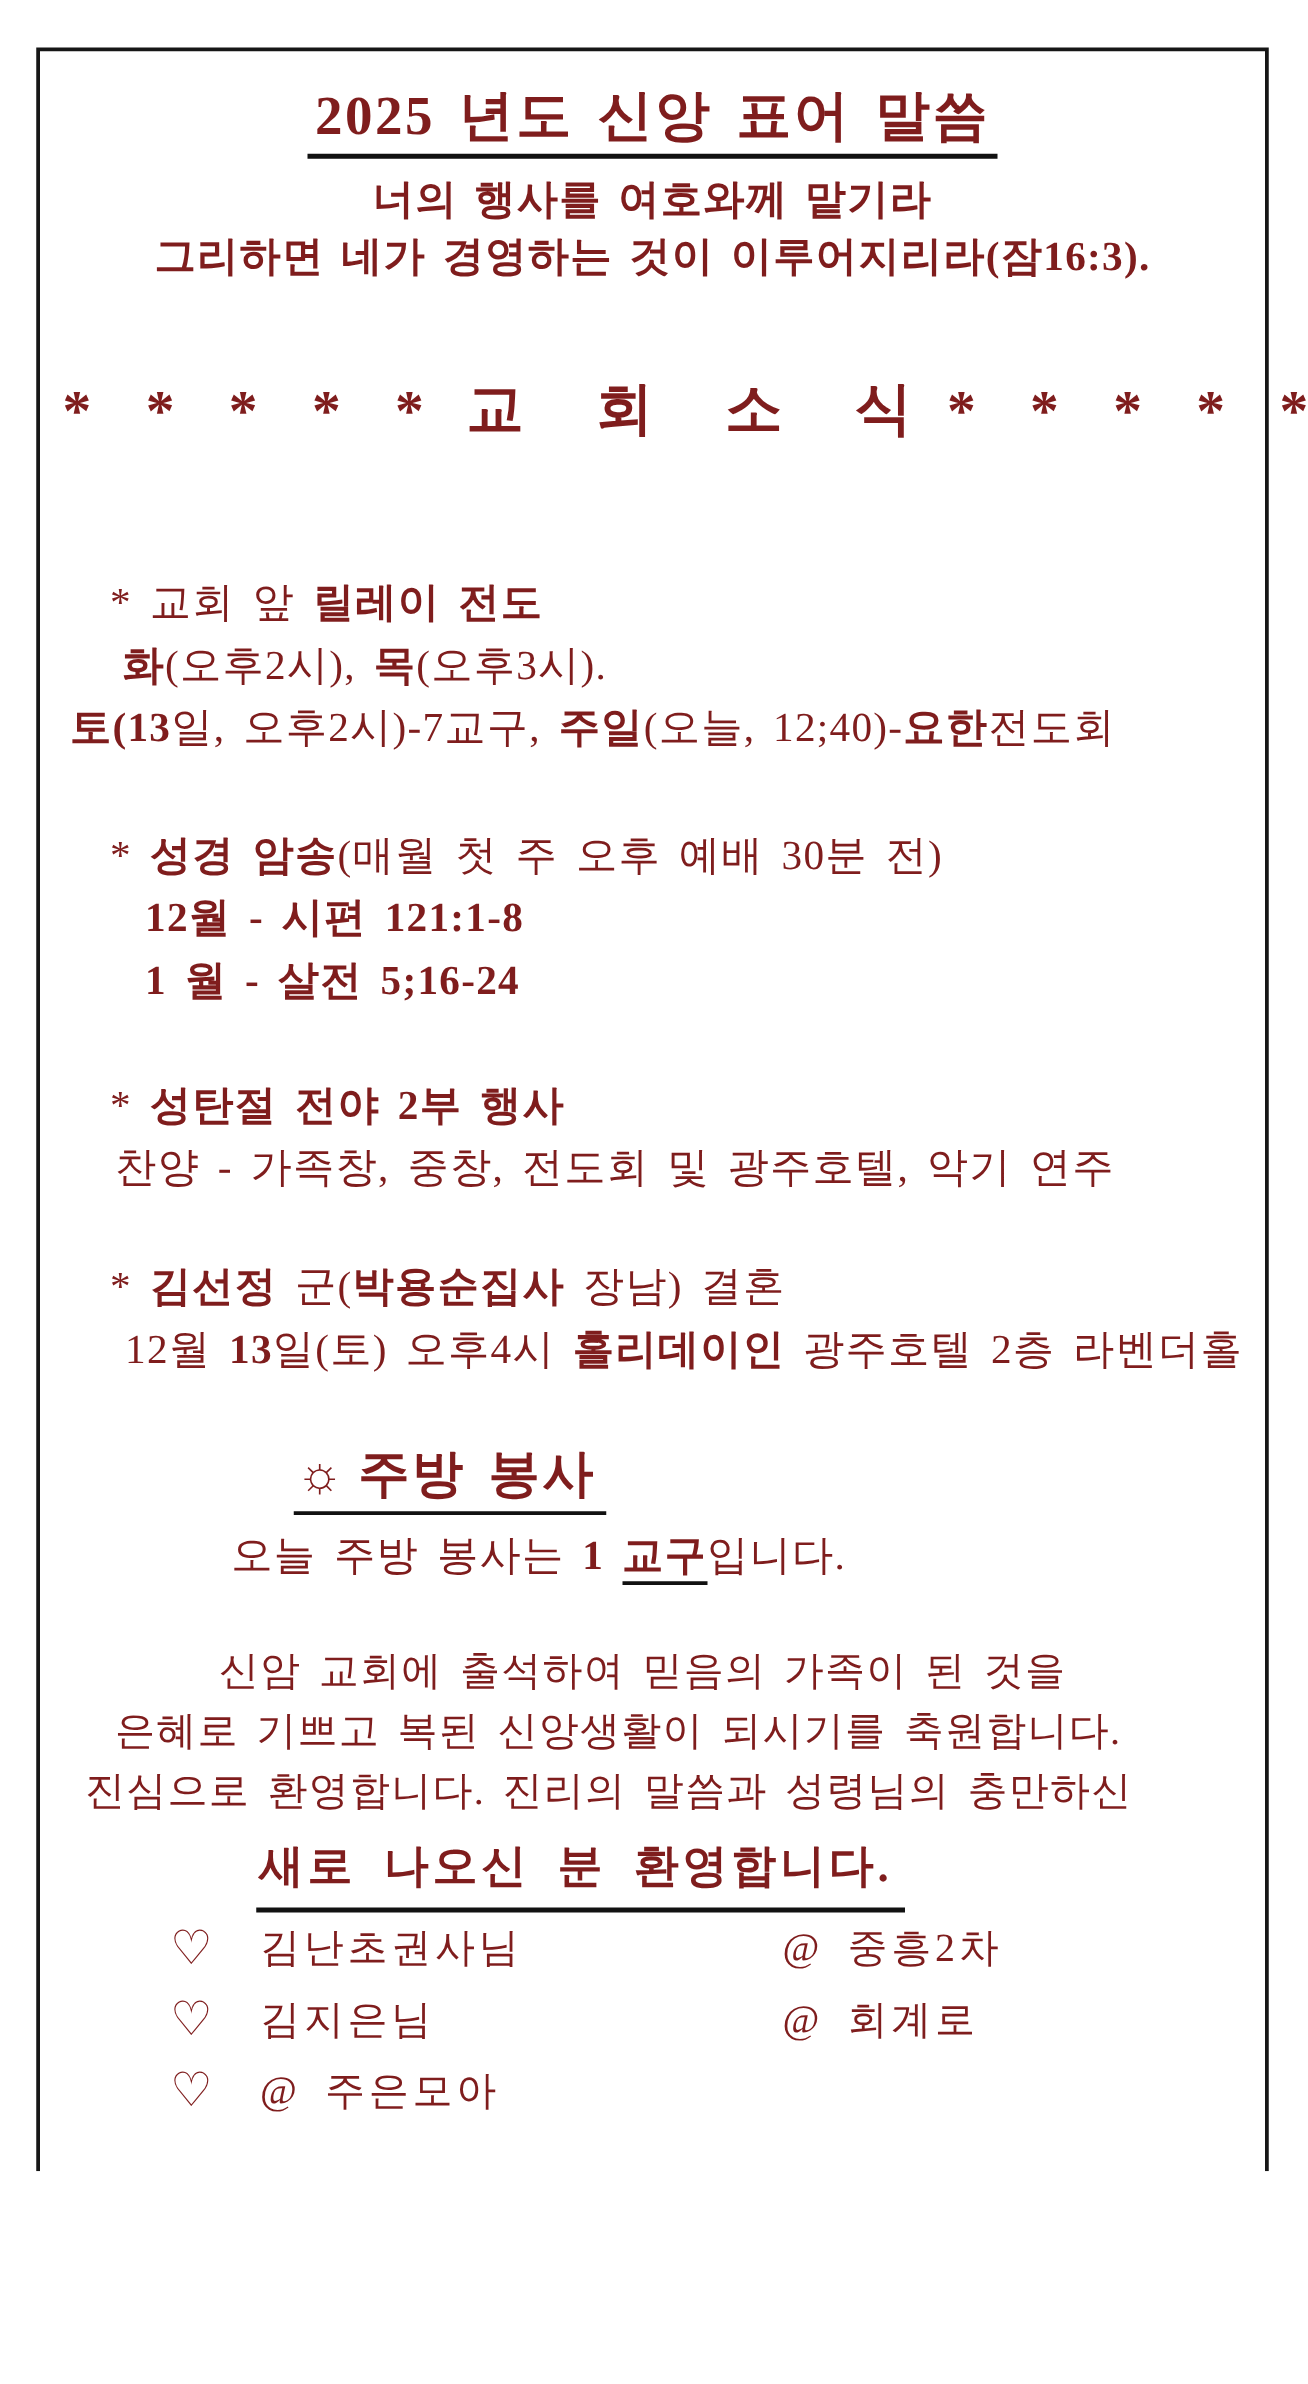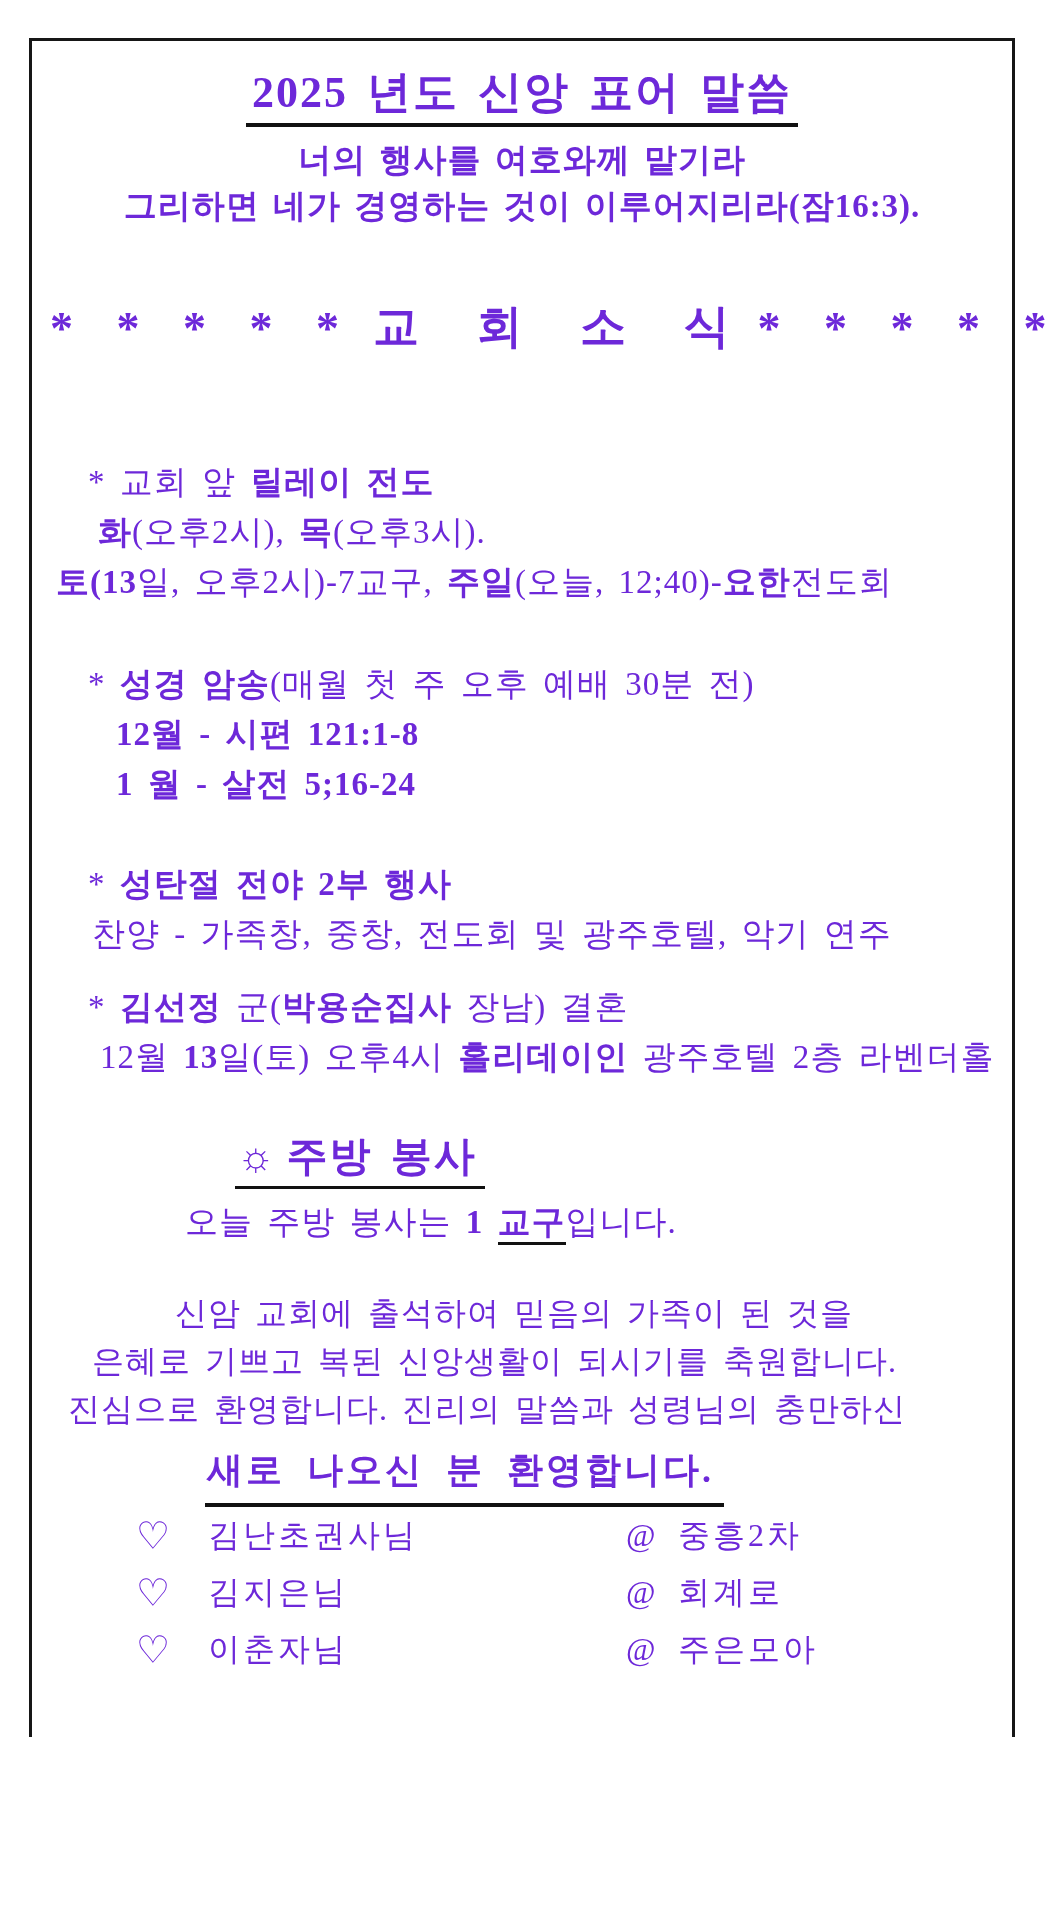--- a/index.html
+++ b/index.html
@@ -1,21 +1,21 @@
 <!DOCTYPE html>
 <html><head>
 <meta charset="utf-8">
 <style>
   html,body{margin:0;padding:0;background:#ffffff;}
   .page{
     position:relative;
     width:1046px;height:1737px;
     background:#ffffff;
     font-family:"Liberation Serif","DejaVu Serif",serif;
-    color:#6d28d9;
+    color:#7f1d1d;
     overflow:hidden;
   }
   .frame{
     position:absolute;left:29px;top:38px;
     width:986px;height:1844px;
     border:3px solid #161616;
     box-sizing:border-box;
     background:#ffffff;
   }
   .content{padding:28px 18px 0 18px;}
@@ -54,21 +54,21 @@
     letter-spacing:1px;word-spacing:5px;
     white-space:nowrap;
   }
   .b{font-weight:700;}
   .u{border-bottom:3px solid #111;padding-bottom:2px;}
 
   .sec-a1{margin-top:92px;}
   .sec-a2{margin-top:52px;}
   .sec-a3{margin-top:55px;}
   .sec-a4{margin-top:50px;}
-  .sec-a5{margin-top:23px;}
+  .sec-a5{margin-top:45px;}
 
   .in-star{padding-left:38px;}   
   .in-sub{padding-left:48px;}    
   .in-wide{padding-left:6px;}    
   .in-list{padding-left:66px;}   
   .in-body{padding-left:42px;}   
   .in-body2{padding-left:60px;}  
   .in-date{padding-left:50px;}   
 
   
@@ -176,21 +176,20 @@
           <span class="member-place">중흥2차</span>
         </div>
         <div class="member-row">
           <span class="heart">♡</span>
           <span class="member-name">김지은님</span>
           <span class="member-at">@</span>
           <span class="member-place">회계로</span>
         </div>
         <div class="member-row">
           <span class="heart">♡</span>
-          <span class="member-name">이춘자님</span>
           <span class="member-at">@</span>
           <span class="member-place">주은모아</span>
         </div>
       </div>
 
     </div>
   </div>
 </div>
 
 </body></html>

